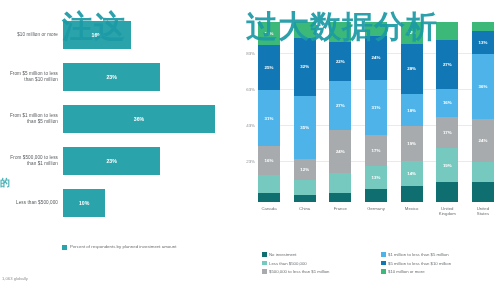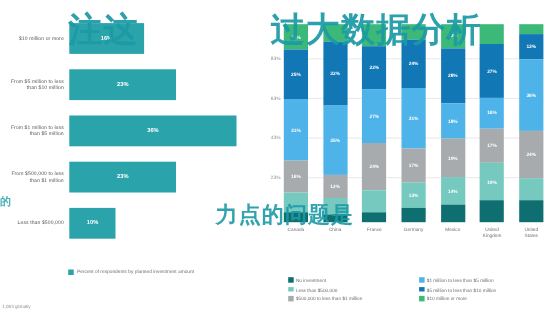--- a/index.html
+++ b/index.html
@@ -315,16 +315,15 @@
           <i style="background: rgb(60, 184, 120);"></i>
           <span>$10 million or more</span>
         </div>
       </div>
   </div>
 
   <div class="overlay">
     <div class="ov-text ov-small">的</div>
     <div class="ov-text ov-head">注这</div>
     <div class="ov-text ov-head2">过大数据分析</div>
-    <div class="ov-text ov-mid">力点的问题是</div>
   </div>
 
 </div>
 
 </body></html>

